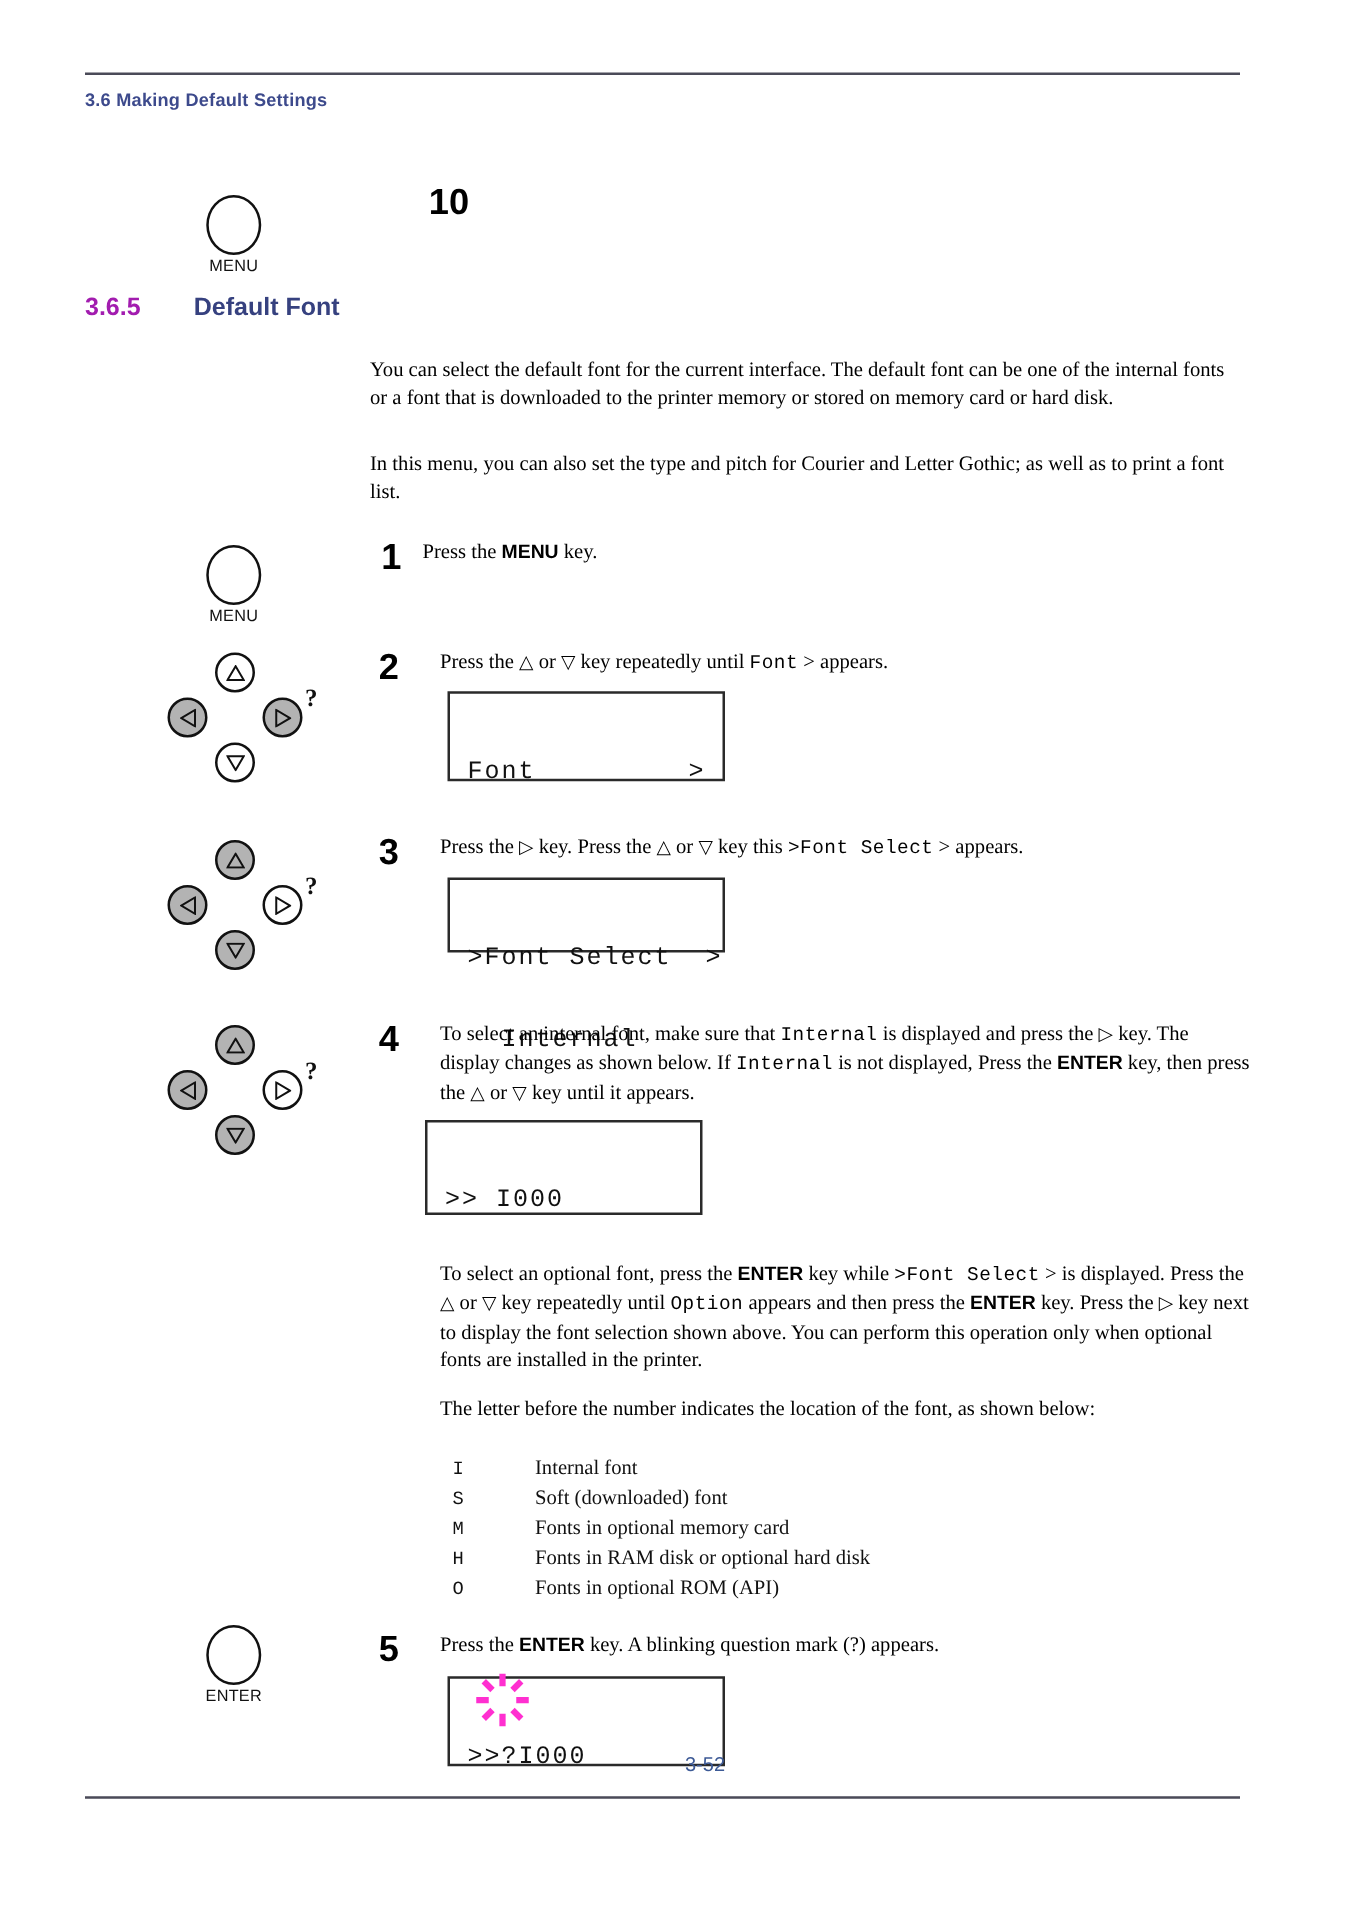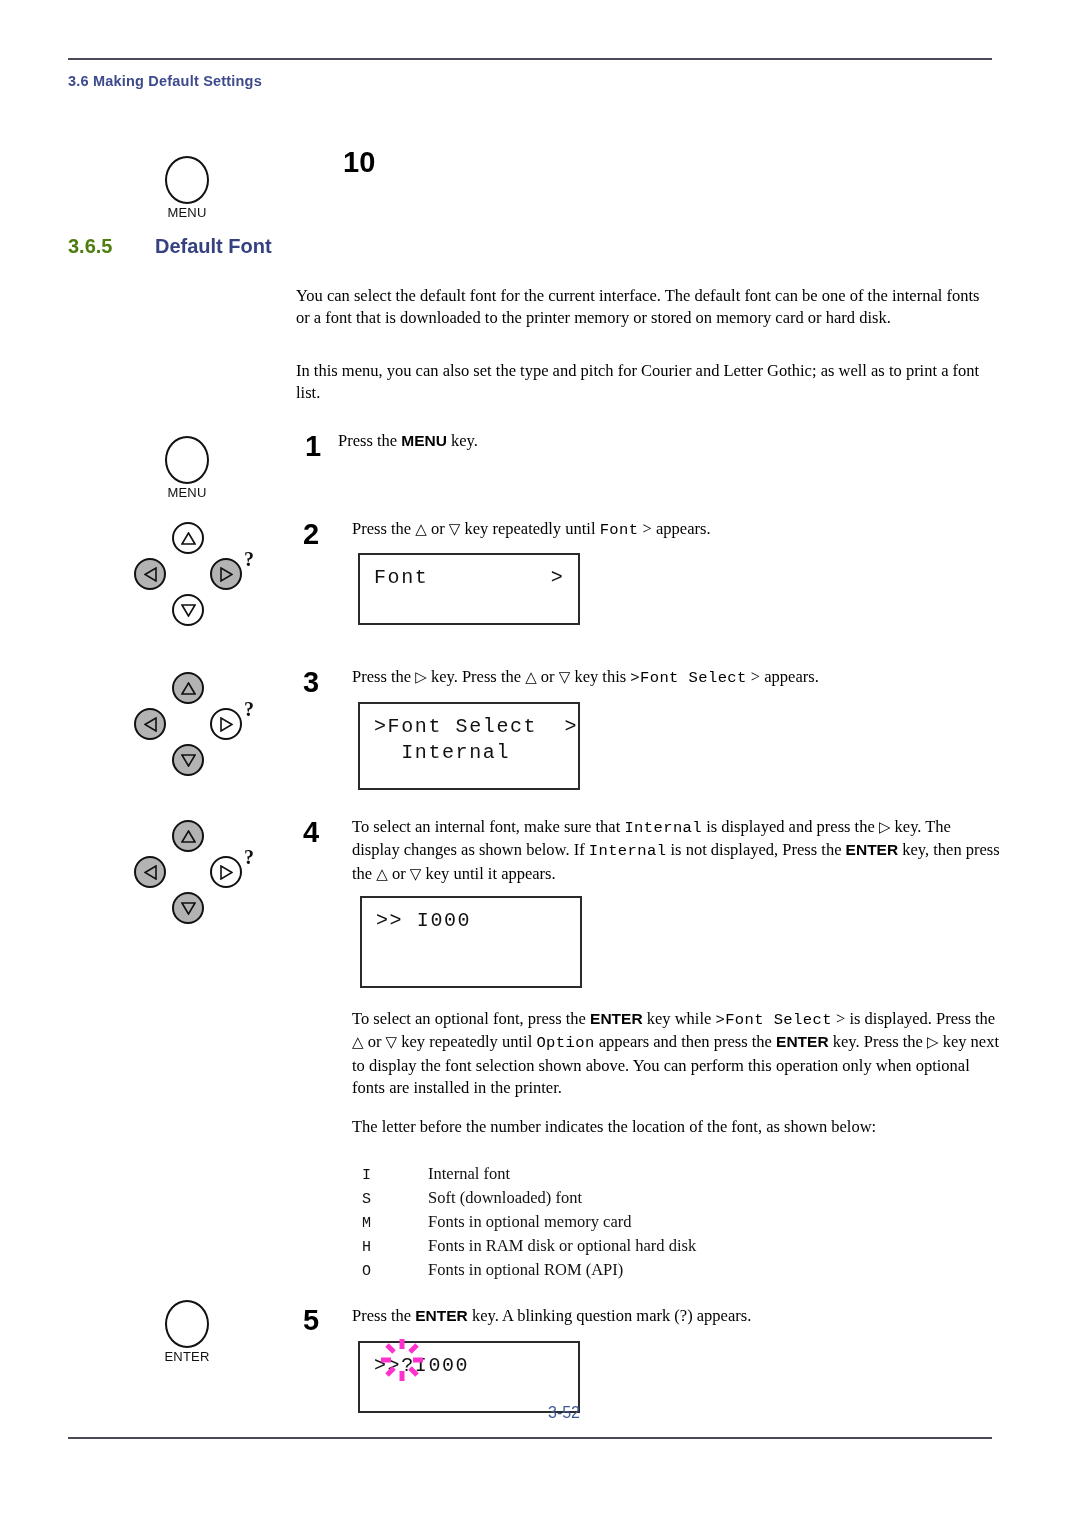--- a/index.html
+++ b/index.html
@@ -62,21 +62,21 @@
   }
 
   
   .sec-num {
     position: absolute;
     left: 68px;
     top: 235px;
     font-family: "Liberation Sans", "DejaVu Sans", sans-serif;
     font-weight: bold;
     font-size: 20px;
-    color: #4d7c0f;
+    color: #a21caf;
   }
   .sec-title {
     position: absolute;
     left: 155px;
     top: 235px;
     font-family: "Liberation Sans", "DejaVu Sans", sans-serif;
     font-weight: bold;
     font-size: 20px;
     color: #36417f;
   }
@@ -184,20 +184,21 @@
     box-sizing: border-box;
     padding: 10px 0 0 14px;
   }
   .lcd .line {
     font-family: "Liberation Mono", "DejaVu Sans Mono", monospace;
     font-size: 20px;
     letter-spacing: 1.6px;
     line-height: 26px;
     white-space: pre;
     color: #111;
+    margin-top: 40px;
   }
 
   
   .blink {
     position: absolute;
     width: 44px;
     height: 44px;
     pointer-events: none;
   }
 
@@ -306,21 +307,21 @@
       <svg width="15" height="13" viewBox="0 0 15 13">
           <polygon points="7.5,12 1,1 14,1" fill="none" stroke="#111" stroke-width="1.6"></polygon>
         </svg>
     </div>
     <div class="qmark">?</div>
   </div>
   <div class="step-num" style="left:303px; top:668px;">3</div>
   <div class="body-text" style="left:352px; top:666px; width:660px;">
     <span>Press the </span><span class="tri">▷</span><span> key. Press the </span><span class="tri">△</span><span> or </span><span class="tri">▽</span><span> key this </span><span class="mono">&gt;Font Select</span><span> &gt; appears.</span>
   </div>
-  <div class="lcd" style="left:358px; top:702px; width:222px; height:88px;">
+  <div class="lcd" style="left:358px; top:702px; width:222px; height:60px;">
     <div class="line">&gt;Font Select  &gt;</div>
     <div class="line">  Internal</div>
   </div>
 
   <div class="cluster" style="left:126px; top:820px;">
     <div class="akey k-up on">
       <svg width="15" height="13" viewBox="0 0 15 13">
           <polygon points="7.5,1 14,12 1,12" fill="none" stroke="#111" stroke-width="1.6"></polygon>
         </svg>
     </div>
@@ -340,21 +341,21 @@
         </svg>
     </div>
     <div class="qmark">?</div>
   </div>
   <div class="step-num" style="left:303px; top:818px;">4</div>
   <div class="body-text" style="left:352px; top:816px; width:648px;">
     <span>To select an internal font, make sure that </span><span class="mono">Internal</span><span> is displayed and press the </span><span class="tri">▷</span><span> key.</span>
     <span>The display changes as shown below. If </span><span class="mono">Internal</span><span> is not displayed, Press the </span><span class="sans-b">ENTER</span>
     <span>key, then press the </span><span class="tri">△</span><span> or </span><span class="tri">▽</span><span> key until it appears.</span>
   </div>
-  <div class="lcd" style="left:360px; top:896px; width:222px; height:92px;">
+  <div class="lcd" style="left:340px; top:896px; width:222px; height:76px;">
     <div class="line">&gt;&gt; I000</div>
     <div class="line"></div>
   </div>
 
   <div class="body-text" style="left:352px; top:1008px; width:648px;">
     <span>To select an optional font, press the </span><span class="sans-b">ENTER</span><span> key while </span><span class="mono">&gt;Font Select</span><span> &gt; is displayed. Press the </span><span class="tri">△</span><span> or </span><span class="tri">▽</span><span> key repeatedly until </span><span class="mono">Option</span><span> appears and then press the </span><span class="sans-b">ENTER</span><span> key. Press the </span><span class="tri">▷</span><span> key next to display the font selection shown above. You can perform this operation only when optional fonts are installed in the printer.</span>
   </div>
 
   <div class="body-text" style="left:352px; top:1116px; width:648px;">The letter before the number indicates the location of the font, as shown below:</div>
 

